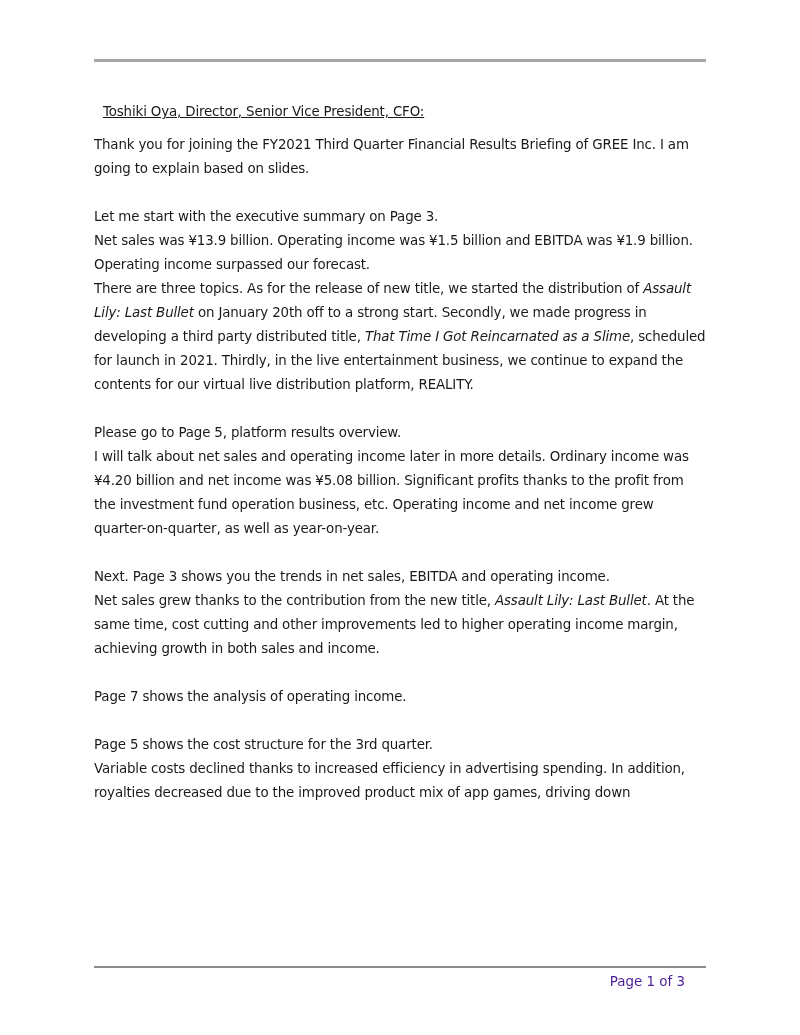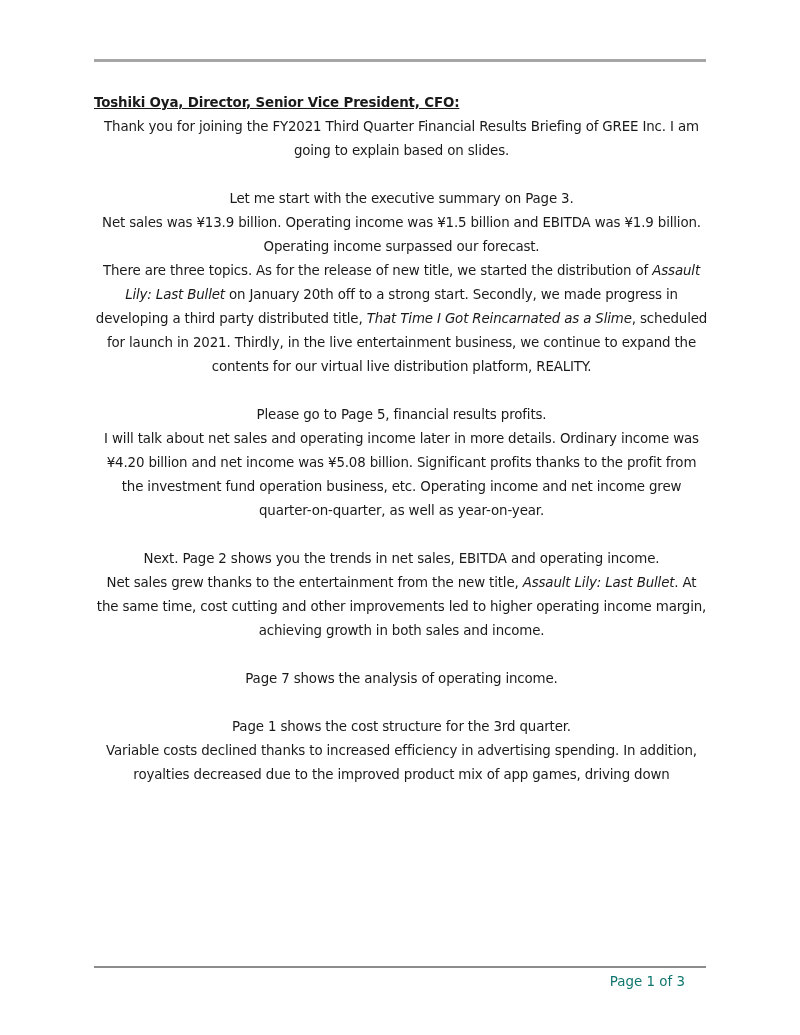--- a/index.html
+++ b/index.html
@@ -26,46 +26,45 @@
     .content {
       position: absolute;
       left: 94px;
       top: 91px;
       width: 615px;
       font-size: 13.4px;
       line-height: 24px;
       letter-spacing: -0.15px;
     }
     .speaker {
-      font-weight: bold;
+      font-weight: normal;
       text-decoration: underline;
-      margin: 0;
+      margin: 9px;
     }
     .para {
       margin: 0 0 24px 0;
     }
     .line-block {
       margin: 0;
-      text-align: center;
     }
     em { font-style: italic; }
     .bottom-rule {
       position: absolute;
       left: 94px;
       top: 966px;
       width: 612px;
       height: 2px;
       background: #8c8c8c;
     }
     .footer {
       position: absolute;
       right: 115px;
       top: 972px;
       font-size: 13.4px;
-      color: #0f766e;
+      color: #4c1d95;
       line-height: 20px;
     }
   </style>
 </head>
 <body>
 
 <div class="top-rule"></div>
 
 <div class="content">
   <p class="speaker">Toshiki Oya, Director, Senior Vice President, CFO:</p>
@@ -74,33 +73,33 @@
     <p class="line-block">Thank you for joining the FY2021 Third Quarter Financial Results Briefing of GREE Inc. I am going to explain based on slides.</p>
   </div>
 
   <div class="para">
     <p class="line-block">Let me start with the executive summary on Page 3.</p>
     <p class="line-block">Net sales was ¥13.9 billion. Operating income was ¥1.5 billion and EBITDA was ¥1.9 billion. Operating income surpassed our forecast.</p>
     <p class="line-block"><span>There are three topics. As for the release of new title, we started the distribution of </span><em>Assault Lily: Last Bullet</em><span> on January 20th off to a strong start. Secondly, we made progress in developing a third party distributed title, </span><em>That Time I Got Reincarnated as a Slime</em><span>, scheduled for launch in 2021. Thirdly, in the live entertainment business, we continue to expand the contents for our virtual live distribution platform, REALITY.</span></p>
   </div>
 
   <div class="para">
-    <p class="line-block">Please go to Page 5, financial results profits.</p>
+    <p class="line-block">Please go to Page 5, platform results overview.</p>
     <p class="line-block">I will talk about net sales and operating income later in more details. Ordinary income was ¥4.20 billion and net income was ¥5.08 billion. Significant profits thanks to the profit from the investment fund operation business, etc. Operating income and net income grew quarter-on-quarter, as well as year-on-year.</p>
   </div>
 
   <div class="para">
-    <p class="line-block">Next. Page 2 shows you the trends in net sales, EBITDA and operating income.</p>
-    <p class="line-block"><span>Net sales grew thanks to the entertainment from the new title, </span><em>Assault Lily: Last Bullet</em><span>. At the same time, cost cutting and other improvements led to higher operating income margin, achieving growth in both sales and income.</span></p>
+    <p class="line-block">Next. Page 3 shows you the trends in net sales, EBITDA and operating income.</p>
+    <p class="line-block"><span>Net sales grew thanks to the contribution from the new title, </span><em>Assault Lily: Last Bullet</em><span>. At the same time, cost cutting and other improvements led to higher operating income margin, achieving growth in both sales and income.</span></p>
   </div>
 
   <div class="para">
     <p class="line-block">Page 7 shows the analysis of operating income.</p>
   </div>
 
   <div class="para">
-    <p class="line-block">Page 1 shows the cost structure for the 3rd quarter.</p>
+    <p class="line-block">Page 5 shows the cost structure for the 3rd quarter.</p>
     <p class="line-block">Variable costs declined thanks to increased efficiency in advertising spending. In addition, royalties decreased due to the improved product mix of app games, driving down</p>
   </div>
 </div>
 
 <div class="bottom-rule"></div>
 <div class="footer">Page 1 of 3</div>
 
 </body></html>

